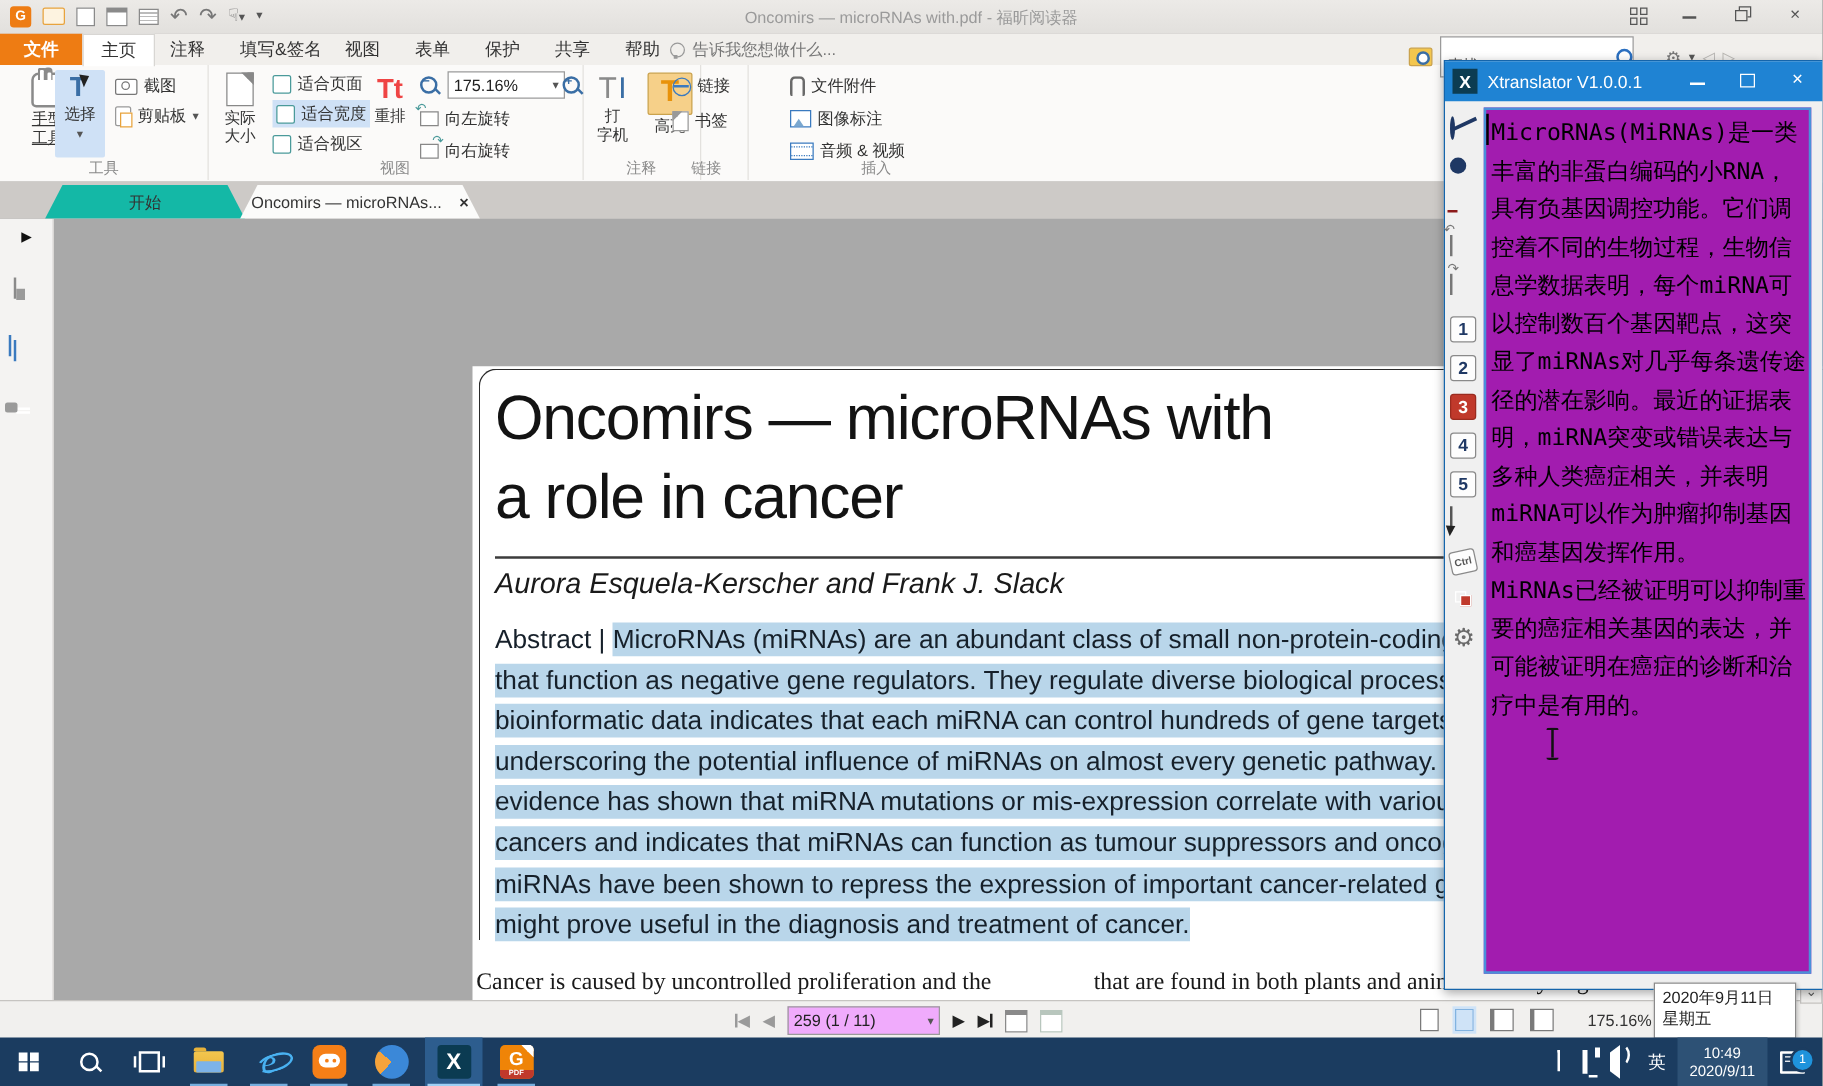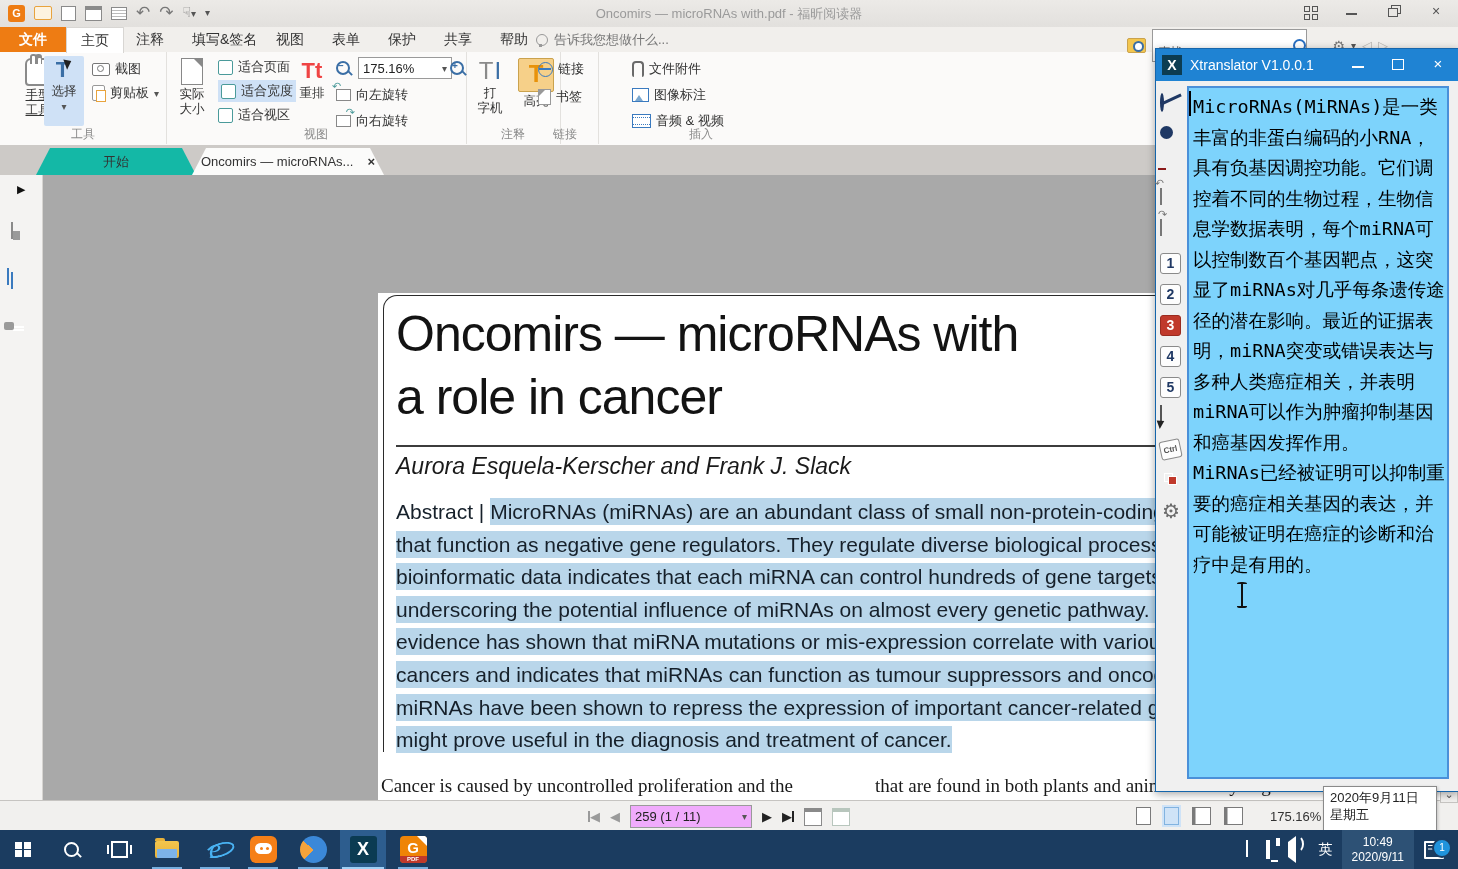--- a/index.html
+++ b/index.html
@@ -136,21 +136,21 @@
   .rotrect{width:13px;height:10px;border:1.5px solid #777;background:#fff;position:relative;margin-top:7px;}
   .rotrect::before{content:"↶";position:absolute;top:-12px;right:-3px;color:#777;font-size:11px;}
   .rotrect.rr::before{content:"↷";right:auto;left:-3px;}
   .winsel{width:16px;height:12px;border:1.5px solid #555;border-top-width:4px;position:relative;background:#fff;}
   .winsel::after{content:"";position:absolute;right:-4px;bottom:-4px;border-left:7px solid #222;border-top:3px solid transparent;border-bottom:6px solid transparent;transform:rotate(-20deg);}
   .ctrlkey{border:1.5px solid #8a8a8a;border-radius:3px;background:#fdfdfd;font-size:8px;color:#555;text-align:center;line-height:17px;width:19px;height:17px;transform:rotate(-12deg);font-weight:bold;}
   .redcopy{width:19px;height:17px;background:#c0392b;border-radius:2px;position:relative;}
   .redcopy::before{content:"";position:absolute;left:4px;top:4px;width:7px;height:7px;border:1.5px solid #fff;}
   .redcopy::after{content:"";position:absolute;left:8px;top:7px;width:7px;height:7px;border:1.5px solid #fff;background:#c0392b;}
   .t-gear{font-size:20px;color:#6a6a6a;line-height:20px;}
-  .t-text{position:absolute;left:31px;top:37px;right:9px;bottom:12px;background:#7dd3fc;border:2px solid #4a90d9;
+  .t-text{position:absolute;left:31px;top:37px;right:9px;bottom:12px;background:#a21caf;border:2px solid #4a90d9;
           font-family:"DejaVu Sans Mono","Liberation Mono",monospace;font-size:18.5px;line-height:30.5px;color:#000;
           padding:4px 2px 0 4px;overflow:hidden;}
   .t-caret{position:absolute;left:33px;top:42px;width:1.5px;height:25px;background:#000;}
 
   
   #statusbar{left:0;top:800px;width:1458px;height:30px;background:#f1f0ee;border-top:1px solid #c6c4c1;z-index:10;}
   .navrow{position:absolute;left:588px;top:4px;display:flex;align-items:center;gap:10px;}
   .ntri{font-size:13px;color:#222;}
   .ntri.dim{color:#9a9a9a;}
   .nbar{display:inline-block;width:2px;height:11px;background:currentColor;vertical-align:-1px;}

